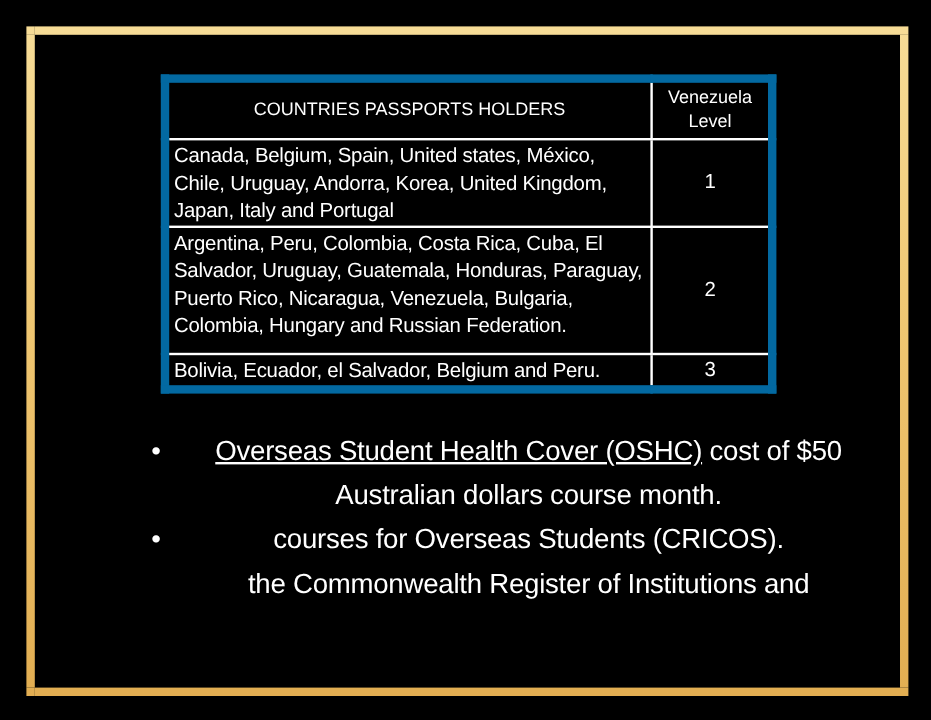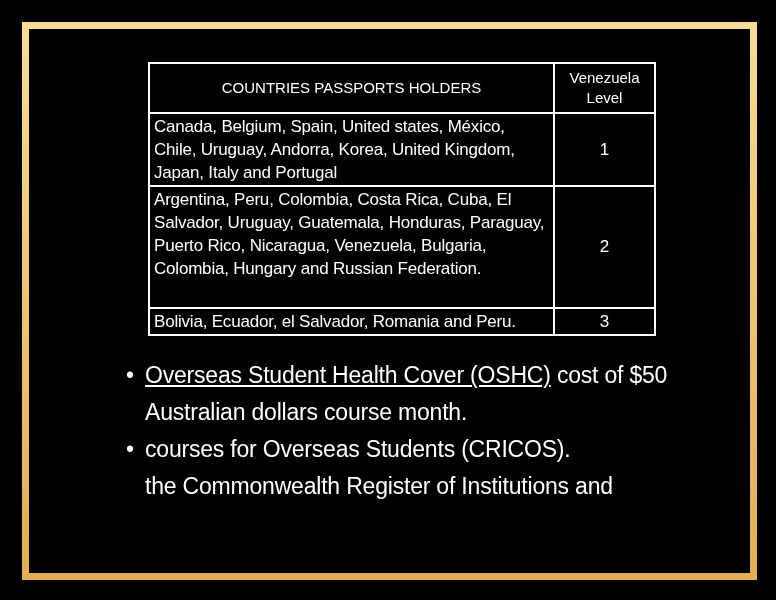--- a/index.html
+++ b/index.html
@@ -12,42 +12,42 @@
   }
   .frame {
     position: absolute;
     left: 22px; top: 22px; right: 19px; bottom: 20px;
     border: 7px solid transparent;
     border-image: linear-gradient(to bottom, #f7dc96 0%, #efc671 45%, #e2ae52 100%) 1;
     pointer-events: none;
   }
   table.assessment {
     position: absolute;
-    left: 148px; top: 62px;
+    left: 134px; top: 62px;
     width: 506px;
     border-collapse: collapse;
     table-layout: fixed;
     background: #000000;
     color: #ffffff;
-    border: 2px solid #0369a1;
+    border: 7px solid #0369a1;
   }
   table.assessment th, table.assessment td {
     border: 2px solid #ffffff;
   }
   table.assessment th {
     font-weight: normal;
     font-size: 15px;
     line-height: 20px;
     text-align: center;
     vertical-align: middle;
     padding: 2px 6px;
   }
   thead tr { height: 50px; }
   tr.r1 { height: 68px; }
-  tr.r2 { height: 122px; }
+  tr.r2 { height: 106px; }
   tr.r3 { height: 24px; }
   td.countries {
     font-size: 17px;
     line-height: 23px;
     letter-spacing: -0.2px;
     padding: 1px 4px;
     vertical-align: top;
     text-align: left;
   }
   td.level {
@@ -63,20 +63,21 @@
     margin: 0; padding: 0;
     list-style: none;
     color: #ffffff;
     font-size: 23px;
     line-height: 37px;
     letter-spacing: -0.2px;
   }
   ul.notes li {
     position: relative;
     padding-left: 19px;
+    text-align: center;
   }
   ul.notes li::before {
     content: "\2022";
     position: absolute;
     left: 0; top: 0;
   }
   .line { white-space: nowrap; }
   .u { text-decoration: underline; }
 </style>
 </head>
@@ -98,21 +99,21 @@
   <tbody>
     <tr class="r1">
       <td class="countries">Canada, Belgium, Spain, United states, México, Chile, Uruguay, Andorra, Korea, United Kingdom, Japan, Italy and Portugal</td>
       <td class="level">1</td>
     </tr>
     <tr class="r2">
       <td class="countries">Argentina, Peru, Colombia, Costa Rica, Cuba, El Salvador, Uruguay, Guatemala, Honduras, Paraguay, Puerto Rico, Nicaragua, Venezuela, Bulgaria, Colombia, Hungary and Russian Federation.</td>
       <td class="level">2</td>
     </tr>
     <tr class="r3">
-      <td class="countries">Bolivia, Ecuador, el Salvador, Romania and Peru.</td>
+      <td class="countries">Bolivia, Ecuador, el Salvador, Belgium and Peru.</td>
       <td class="level">3</td>
     </tr>
   </tbody>
 </table>
 
 <ul class="notes">
   <li>
     <div class="line"><span class="u">Overseas Student Health Cover (OSHC)</span><span> cost of $50</span></div>
     <div class="line">Australian dollars course month.</div>
   </li>

